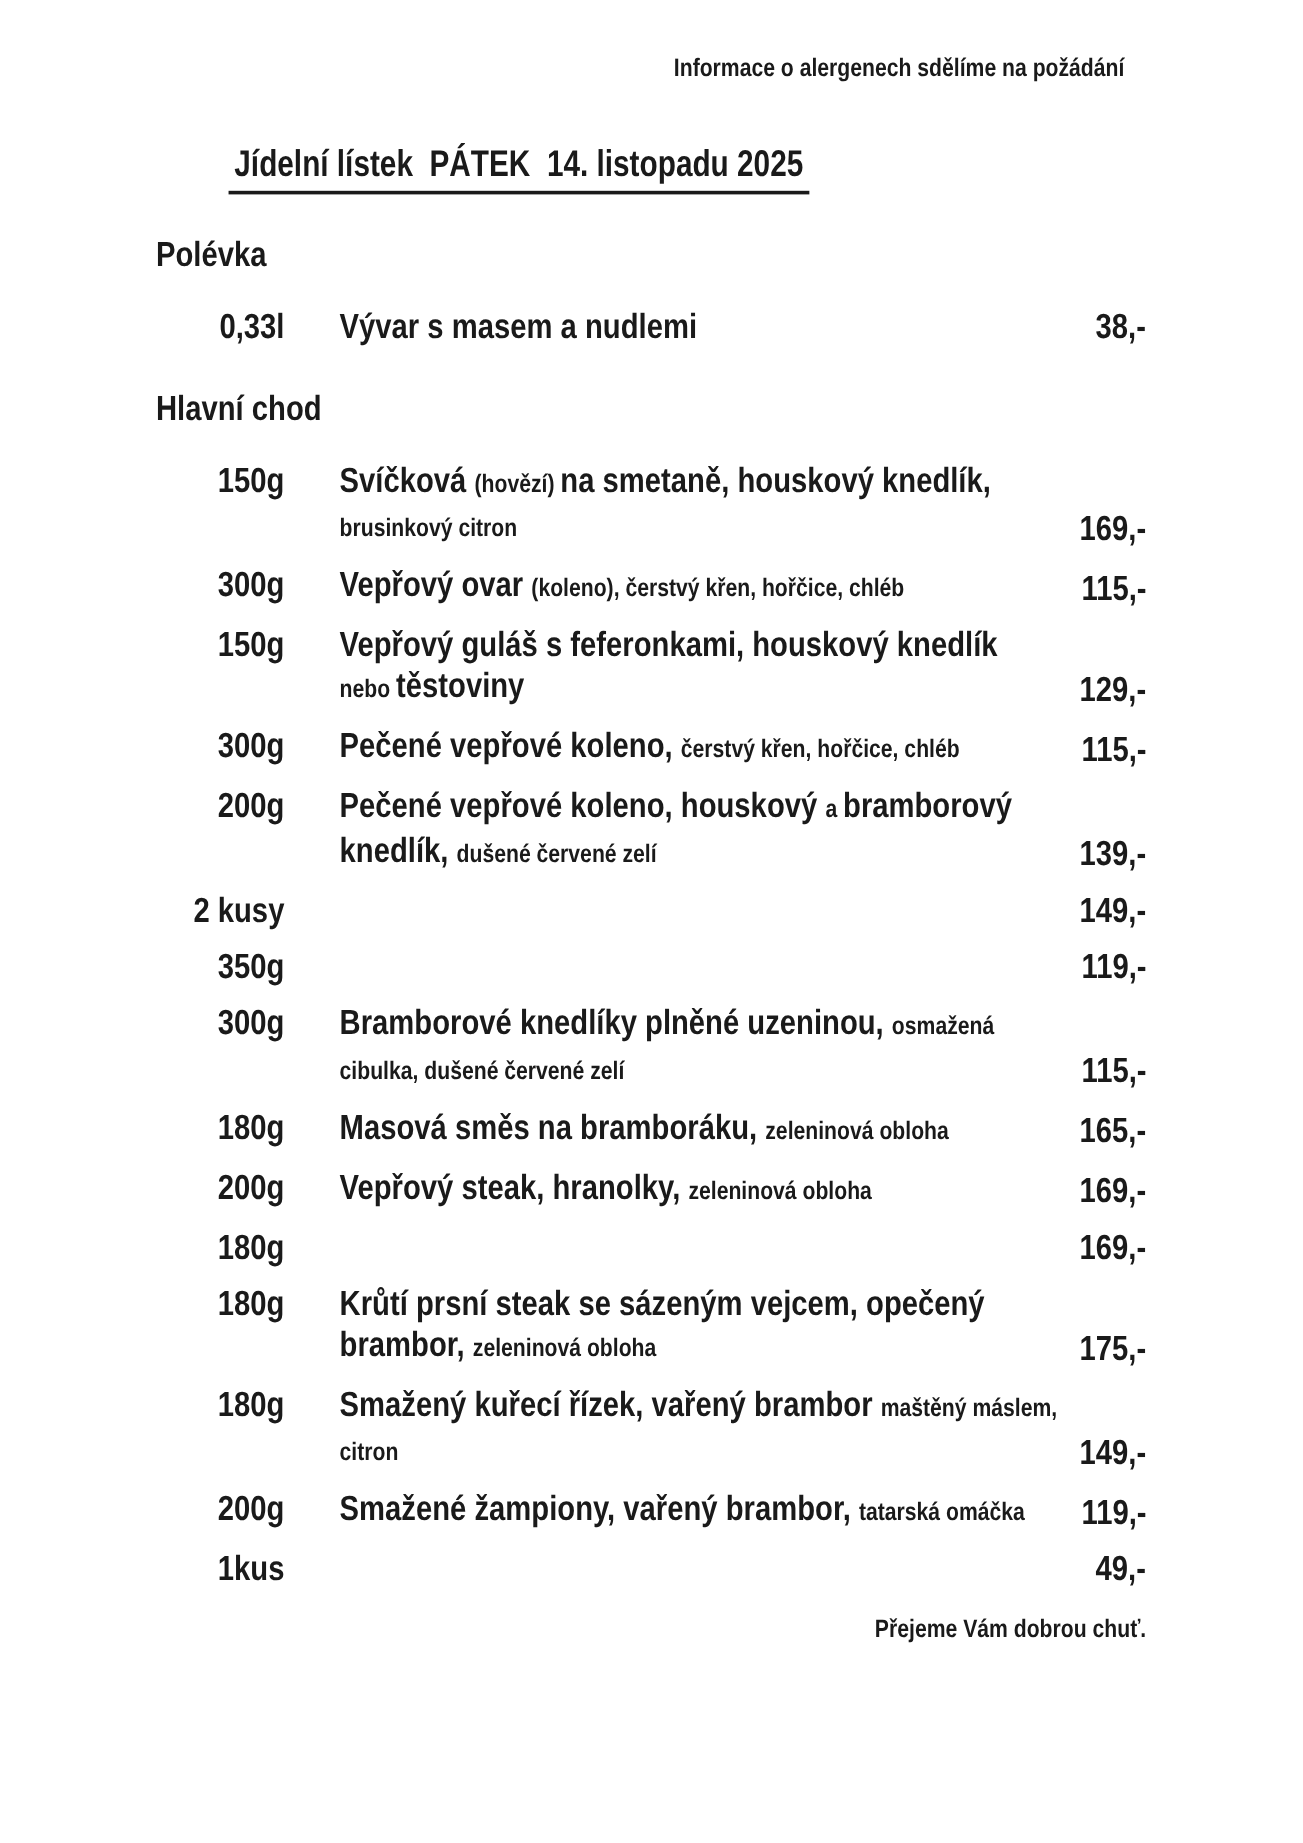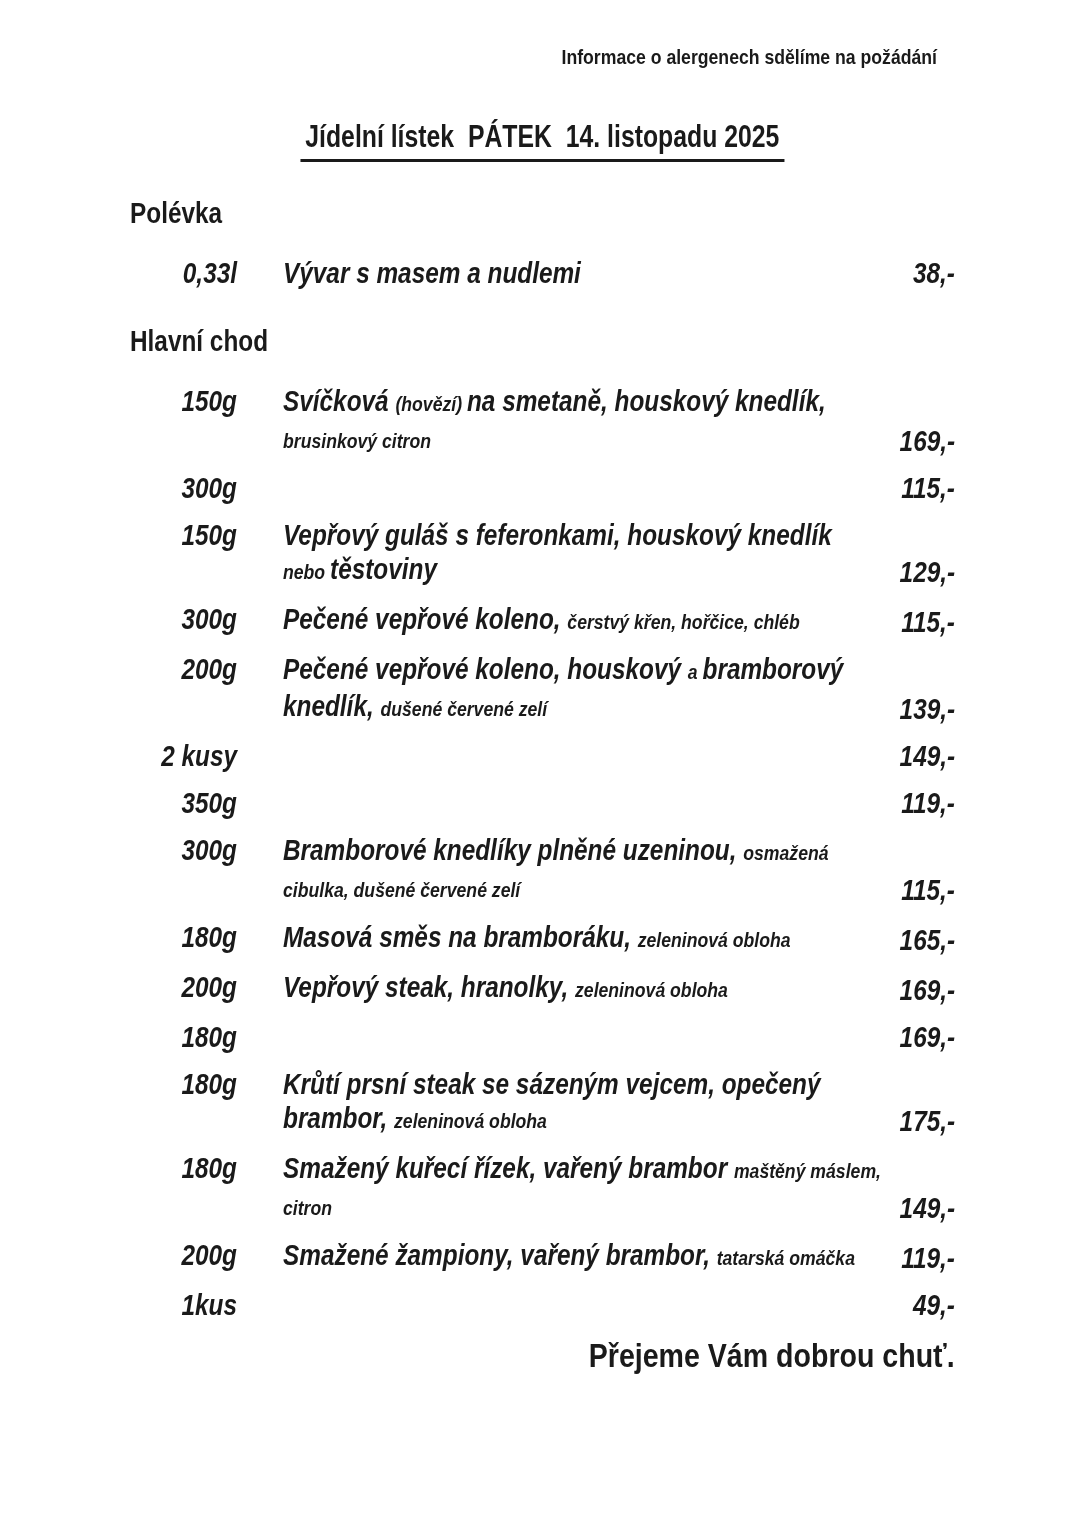--- a/index.html
+++ b/index.html
@@ -29,21 +29,21 @@
   .allergen {
     text-align: right;
     font-size: 21px;
     line-height: 26px;
     margin-right: 18px;
   }
   .allergen span { display: inline-block; white-space: pre; }
 
   .title-row {
     margin-top: 50px;
-    text-align: center;
+    text-align: left;
   }
   .title {
     display: inline-block;
     font-size: 31px;
     line-height: 34px;
     white-space: pre;
     padding: 0 6px 5px 6px;
     border-bottom: 3px solid #1a1a1a;
   }
 
@@ -52,21 +52,20 @@
     line-height: 34px;
     margin: 34px 0 26px 0;
     white-space: pre;
   }
 
   .item {
     position: relative;
     padding-left: 153px;
     min-height: 34px;
     margin-bottom: 13px;
-    font-style: italic;
   }
   .amount {
     position: absolute;
     left: 0;
     top: 0;
     width: 107px;
     text-align: right;
     font-size: 29px;
     line-height: 34px;
     white-space: pre;
@@ -83,21 +82,21 @@
     right: 0;
     bottom: 0;
     font-size: 29px;
     line-height: 34px;
     white-space: pre;
   }
 
   .footer-row {
     margin-top: 16px;
     text-align: right;
-    font-size: 34px;
+    font-size: 21px;
     line-height: 34px;
   }
   .footer-row span { display: inline-block; white-space: pre; }
 </style>
 </head>
 <body>
 
 <div class="page">
 
   <div class="allergen">
@@ -121,20 +120,23 @@
       <div class="item">
         <div class="amount cx-r">150g</div>
         <div class="desc">
           <div class="line cx"><span class="seg">Svíčková </span><span class="seg sm">(hovězí) </span><span class="seg">na smetaně, houskový knedlík,</span></div>
           <div class="line cx"><span class="seg sm">brusinkový citron</span></div>
         </div>
         <div class="price cx-r">169,-</div>
       </div>
       <div class="item">
         <div class="amount cx-r">300g</div>
+        <div class="desc">
+          <div class="line cx"><span class="seg">Vepřový ovar </span><span class="seg sm">(koleno), čerstvý křen, hořčice, chléb</span></div>
+        </div>
         <div class="price cx-r">115,-</div>
       </div>
       <div class="item">
         <div class="amount cx-r">150g</div>
         <div class="desc">
           <div class="line cx"><span class="seg">Vepřový guláš s feferonkami, houskový knedlík</span></div>
           <div class="line cx"><span class="seg sm">nebo </span><span class="seg">těstoviny</span></div>
         </div>
         <div class="price cx-r">129,-</div>
       </div>

